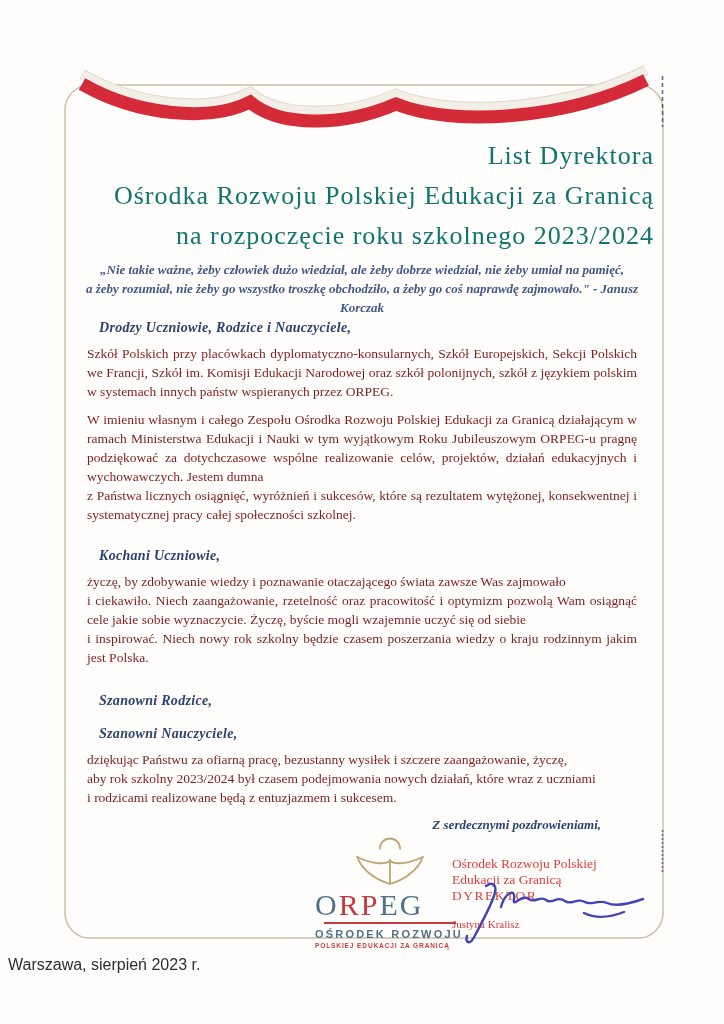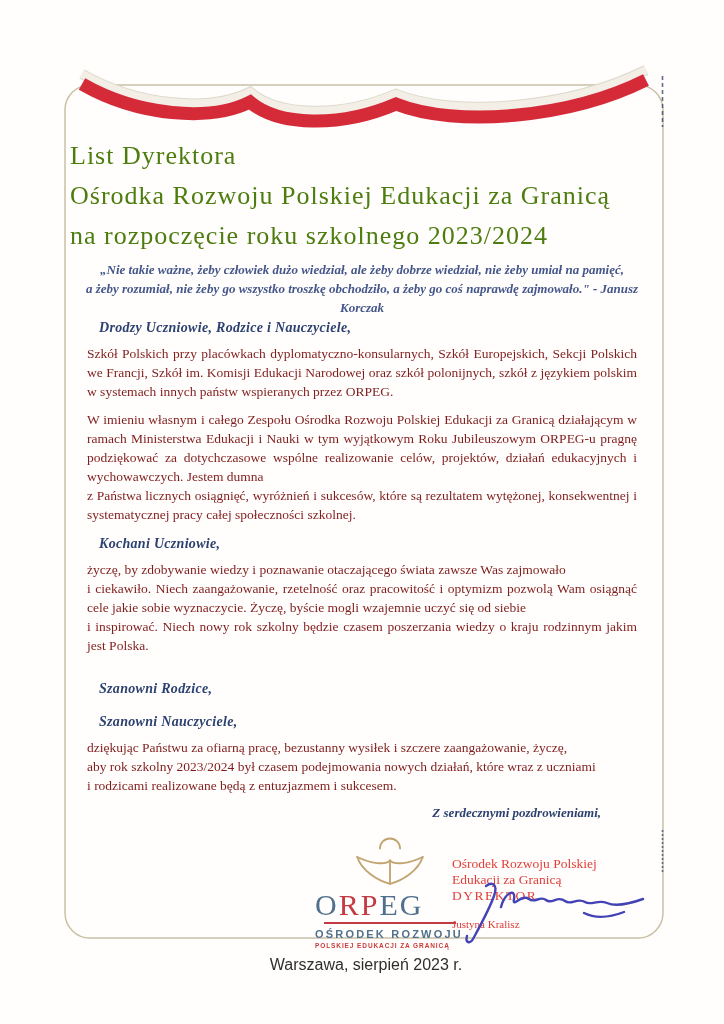--- a/index.html
+++ b/index.html
@@ -5,60 +5,60 @@
   html,body{margin:0;padding:0;}
   body{
     width:724px;height:1024px;position:relative;background:#ffffff;
     font-family:"Liberation Serif",serif;overflow:hidden;
   }
   .sheet{position:absolute;inset:0;background:#fffefc;}
   .frame-svg,.ribbon-svg{position:absolute;}
   .frame-svg{left:0;top:0;}
   .ribbon-svg{left:78px;top:60px;}
 
-  .title{position:absolute;top:136px;left:70px;right:70px;text-align:left;color:#4d7c0f;}
+  .title{position:absolute;top:136px;left:70px;right:70px;text-align:right;color:#0f766e;}
   .title-line{font-size:26px;line-height:40px;letter-spacing:1px;}
 
   .quote{
     position:absolute;top:260px;left:78px;right:78px;text-align:center;
     font-style:italic;font-weight:600;font-size:13px;line-height:19px;
     color:#44568a;white-space:pre-line;
   }
 
   .content{position:absolute;top:318px;left:87px;width:550px;}
   .sec-h{
     font-size:14px;font-weight:bold;font-style:italic;color:#2c4170;
     padding-left:12px;line-height:19px;letter-spacing:.3px;
   }
   .par{
     margin:7px 0 0;font-size:13.5px;line-height:19px;color:#7f1d1d;
     text-align:justify;white-space:pre-line;
   }
-  .mt9{margin-top:9px;} .mt10{margin-top:10px;} .mt12{margin-top:24px;} .mt14{margin-top:14px;}
+  .mt9{margin-top:9px;} .mt10{margin-top:22px;} .mt12{margin-top:24px;} .mt14{margin-top:14px;}
   .closing{
     margin-top:8px;text-align:right;padding-right:36px;
     font-style:italic;font-weight:600;font-size:13px;line-height:19px;color:#2c4170;
   }
 
   .logo{position:absolute;left:315px;top:836px;width:150px;text-align:left;}
   .logo .emblem{display:block;margin:0 auto;}
   .wordmark{font-size:30px;line-height:30px;letter-spacing:2px;font-weight:500;margin-top:2px;}
   .wordmark .lb{color:#50708d;} .wordmark .lr{color:#c43a43;}
   .logo-rule{height:2px;width:132px;background:#c43a43;margin:2px auto 4px;}
   .logo-sub1{font-family:"Liberation Sans",sans-serif;font-size:11px;letter-spacing:2.2px;color:#50708d;font-weight:600;}
   .logo-sub2{font-family:"Liberation Sans",sans-serif;font-size:6.5px;letter-spacing:.9px;color:#cc3a3a;font-weight:600;margin-top:2px;}
 
   .stamp{position:absolute;left:452px;top:856px;width:192px;color:#e23d38;}
   .stamp-line{font-size:13.5px;line-height:16px;}
   .stamp-dir{letter-spacing:1.5px;}
   .stamp-name{margin-top:14px;font-size:11px;font-weight:400;color:#d93c38;}
   .sig-svg{position:absolute;left:446px;top:880px;}
 
   .date{
-    position:absolute;top:956px;left:0;right:0;text-align:center;
+    position:absolute;top:956px;left:0;right:0;text-align:left;
     font-family:"Liberation Sans",sans-serif;font-size:16px;color:#2e2e2e;margin-left:8px;
   }
 </style>
 </head>
 <body>
 
 <div class="sheet">
 
   <svg class="frame-svg" width="724" height="1024" viewBox="0 0 724 1024">
     <path d="M 90 85 L 638 85 A 25 25 0 0 1 663 110 L 663 913 A 25 25 0 0 1 638 938

